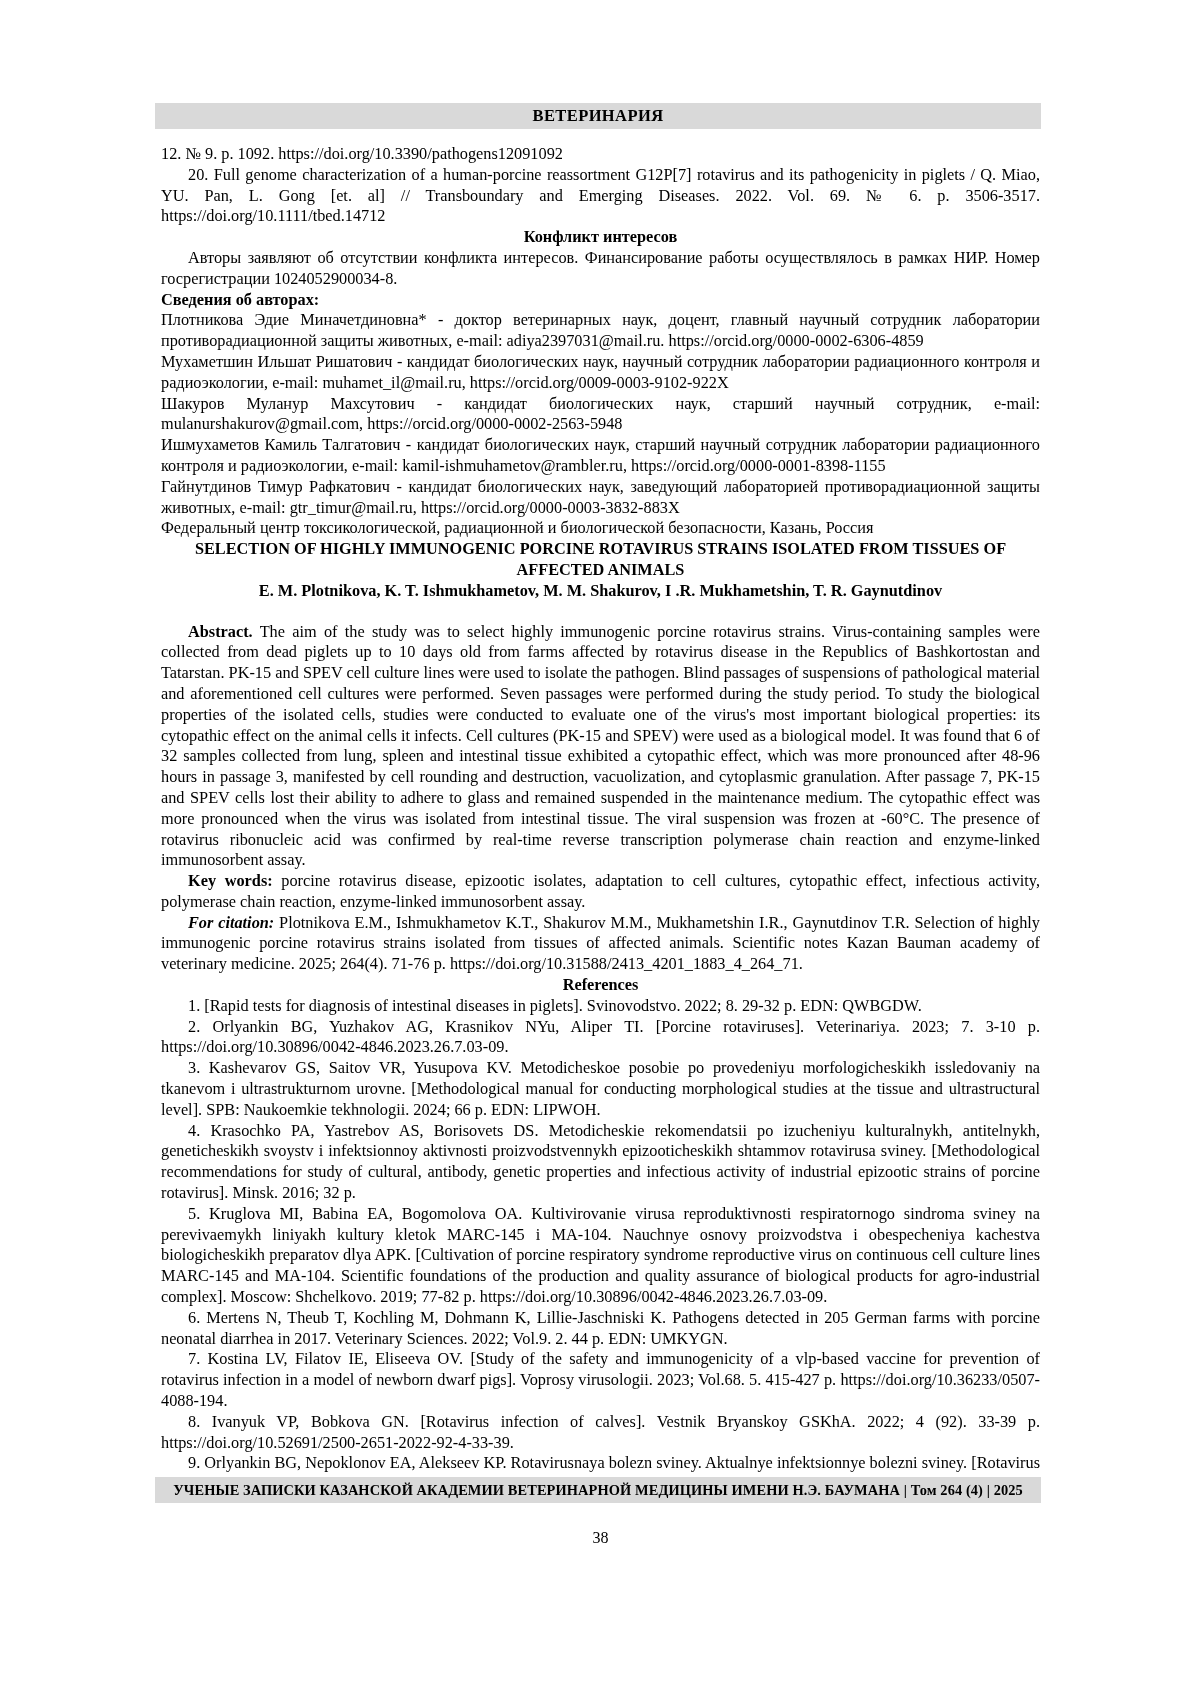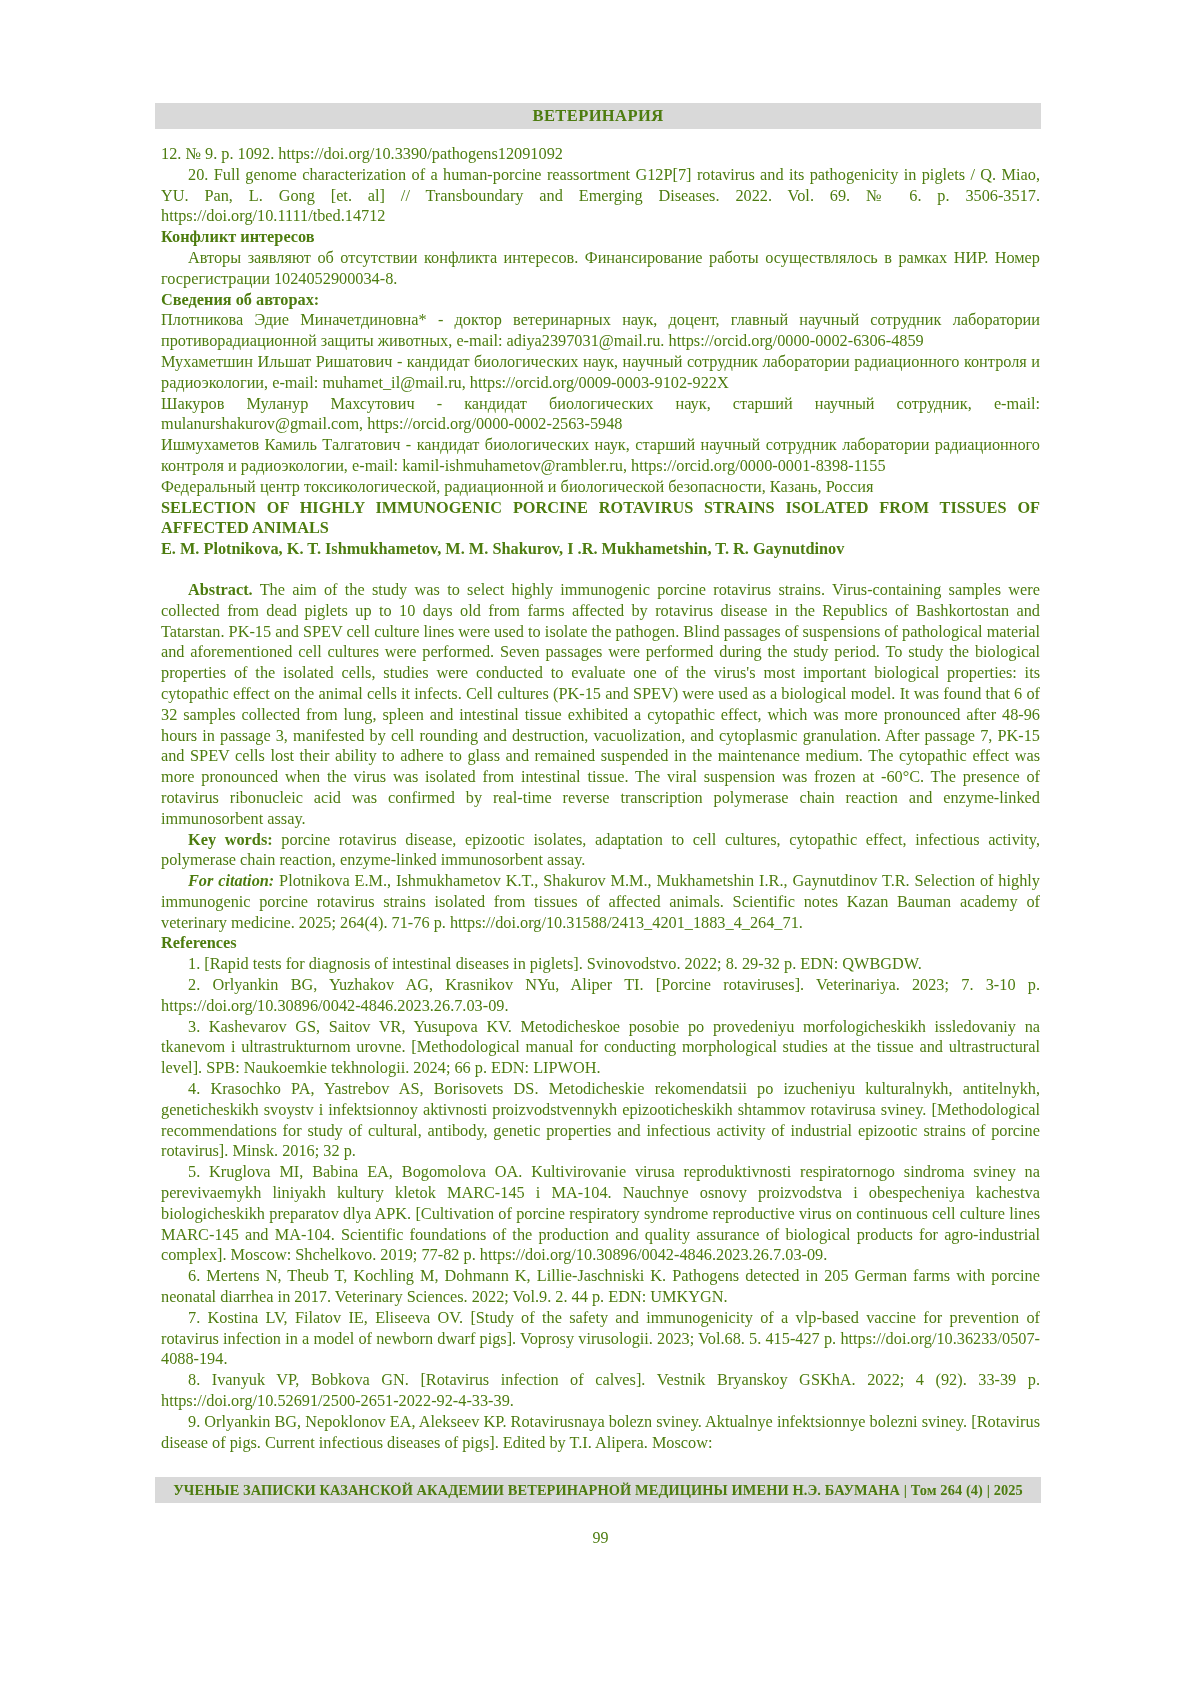--- a/index.html
+++ b/index.html
@@ -1,21 +1,21 @@
 <!DOCTYPE html>
 <html><head>
 <meta charset="utf-8">
 <style>
   html, body { margin: 0; padding: 0; background: #ffffff; }
   .page {
     position: relative;
     width: 1200px;
     height: 1697px;
     background: #ffffff;
-    color: #4d7c0f;
+    color: #000000;
     font-family: "Liberation Serif", serif;
     font-size: 16.3px;
     line-height: 20.8px;
     overflow: hidden;
   }
   .band {
     position: absolute;
     left: 155px;
     width: 886px;
     height: 26px;
@@ -28,21 +28,21 @@
   .band.header { top: 103px; font-size: 16.5px; letter-spacing: 0.4px; }
   .band.footer { top: 1477px; font-size: 14.4px; letter-spacing: 0.1px; }
   .flow {
     position: absolute;
     left: 161px;
     top: 144px;
     width: 879px;
   }
   p { margin: 0; text-align: justify; }
   .indent { text-indent: 27px; }
-  .center { }
+  .center { text-align: center; }
   .b { font-weight: bold; }
   .bi { font-weight: bold; font-style: italic; }
   .title-block { }
   .authors-line { margin-bottom: 20px; }
   .pagenum {
     position: absolute;
     top: 1528px;
     left: 161px;
     width: 879px;
     text-align: center;
@@ -64,20 +64,21 @@
     <p class="indent">20. Full genome characterization of a human-porcine reassortment G12P[7] rotavirus and its pathogenicity in piglets / Q. Miao, YU. Pan, L. Gong [et. al] // Transboundary and Emerging Diseases. 2022. Vol. 69. № 6. p. 3506-3517. https://doi.org/10.1111/tbed.14712</p>
 
     <p class="center b">Конфликт интересов</p>
     <p class="indent">Авторы заявляют об отсутствии конфликта интересов. Финансирование работы осуществлялось в рамках НИР. Номер госрегистрации 1024052900034-8.</p>
 
     <p class="b">Сведения об авторах:</p>
     <p>Плотникова Эдие Миначетдиновна* - доктор ветеринарных наук, доцент, главный научный сотрудник лаборатории противорадиационной защиты животных, e-mail: adiya2397031@mail.ru. https://orcid.org/0000-0002-6306-4859</p>
     <p>Мухаметшин Ильшат Ришатович - кандидат биологических наук, научный сотрудник лаборатории радиационного контроля и радиоэкологии, e-mail: muhamet_il@mail.ru, https://orcid.org/0009-0003-9102-922X</p>
     <p>Шакуров Муланур Махсутович - кандидат биологических наук, старший научный сотрудник, e-mail: mulanurshakurov@gmail.com, https://orcid.org/0000-0002-2563-5948</p>
     <p>Ишмухаметов Камиль Талгатович - кандидат биологических наук, старший научный сотрудник лаборатории радиационного контроля и радиоэкологии, e-mail: kamil-ishmuhametov@rambler.ru, https://orcid.org/0000-0001-8398-1155</p>
+    <p>Гайнутдинов Тимур Рафкатович - кандидат биологических наук, заведующий лабораторией противорадиационной защиты животных, e-mail: gtr_timur@mail.ru, https://orcid.org/0000-0003-3832-883X</p>
     <p>Федеральный центр токсикологической, радиационной и биологической безопасности, Казань, Россия</p>
 
     <p class="center b title-block">SELECTION OF HIGHLY IMMUNOGENIC PORCINE ROTAVIRUS STRAINS ISOLATED FROM TISSUES OF AFFECTED ANIMALS</p>
     <p class="center b authors-line">E. M. Plotnikova, K. T. Ishmukhametov, M. M. Shakurov, I .R. Mukhametshin, T. R. Gaynutdinov</p>
 
     <p class="indent"><span class="b">Abstract.</span> <span>The aim of the study was to select highly immunogenic porcine rotavirus strains. Virus-containing samples were collected from dead piglets up to 10 days old from farms affected by rotavirus disease in the Republics of Bashkortostan and Tatarstan. PK-15 and SPEV cell culture lines were used to isolate the pathogen. Blind passages of suspensions of pathological material and aforementioned cell cultures were performed. Seven passages were performed during the study period. To study the biological properties of the isolated cells, studies were conducted to evaluate one of the virus's most important biological properties: its cytopathic effect on the animal cells it infects. Cell cultures (PK-15 and SPEV) were used as a biological model. It was found that 6 of 32 samples collected from lung, spleen and intestinal tissue exhibited a cytopathic effect, which was more pronounced after 48-96 hours in passage 3, manifested by cell rounding and destruction, vacuolization, and cytoplasmic granulation. After passage 7, PK-15 and SPEV cells lost their ability to adhere to glass and remained suspended in the maintenance medium. The cytopathic effect was more pronounced when the virus was isolated from intestinal tissue. The viral suspension was frozen at -60°C. The presence of rotavirus ribonucleic acid was confirmed by real-time reverse transcription polymerase chain reaction and enzyme-linked immunosorbent assay.</span></p>
 
     <p class="indent"><span class="b">Key words:</span> <span>porcine rotavirus disease, epizootic isolates, adaptation to cell cultures, cytopathic effect, infectious activity, polymerase chain reaction, enzyme-linked immunosorbent assay.</span></p>
 
     <p class="indent"><span class="bi">For citation:</span> <span>Plotnikova E.M., Ishmukhametov K.T., Shakurov M.M., Mukhametshin I.R., Gaynutdinov T.R. Selection of highly immunogenic porcine rotavirus strains isolated from tissues of affected animals. Scientific notes Kazan Bauman academy of veterinary medicine. 2025; 264(4). 71-76 p. https://doi.org/10.31588/2413_4201_1883_4_264_71.</span></p>
@@ -92,15 +93,15 @@
     <p class="indent">7. Kostina LV, Filatov IE, Eliseeva OV. [Study of the safety and immunogenicity of a vlp-based vaccine for prevention of rotavirus infection in a model of newborn dwarf pigs]. Voprosy virusologii. 2023; Vol.68. 5. 415-427 p. https://doi.org/10.36233/0507-4088-194.</p>
     <p class="indent">8. Ivanyuk VP, Bobkova GN. [Rotavirus infection of calves]. Vestnik Bryanskoy GSKhA. 2022; 4 (92). 33-39 p. https://doi.org/10.52691/2500-2651-2022-92-4-33-39.</p>
     <p class="indent">9. Orlyankin BG, Nepoklonov EA, Alekseev KP. Rotavirusnaya bolezn sviney. Aktualnye infektsionnye bolezni sviney. [Rotavirus disease of pigs. Current infectious diseases of pigs]. Edited by T.I. Alipera. Moscow:</p>
 
   </div>
 
   <div class="band footer">
     <span>УЧЕНЫЕ ЗАПИСКИ КАЗАНСКОЙ АКАДЕМИИ ВЕТЕРИНАРНОЙ МЕДИЦИНЫ ИМЕНИ Н.Э. БАУМАНА | Том 264 (4) | 2025</span>
   </div>
 
-  <div class="pagenum">99</div>
+  <div class="pagenum">38</div>
 
 </div>
 
 </body></html>

